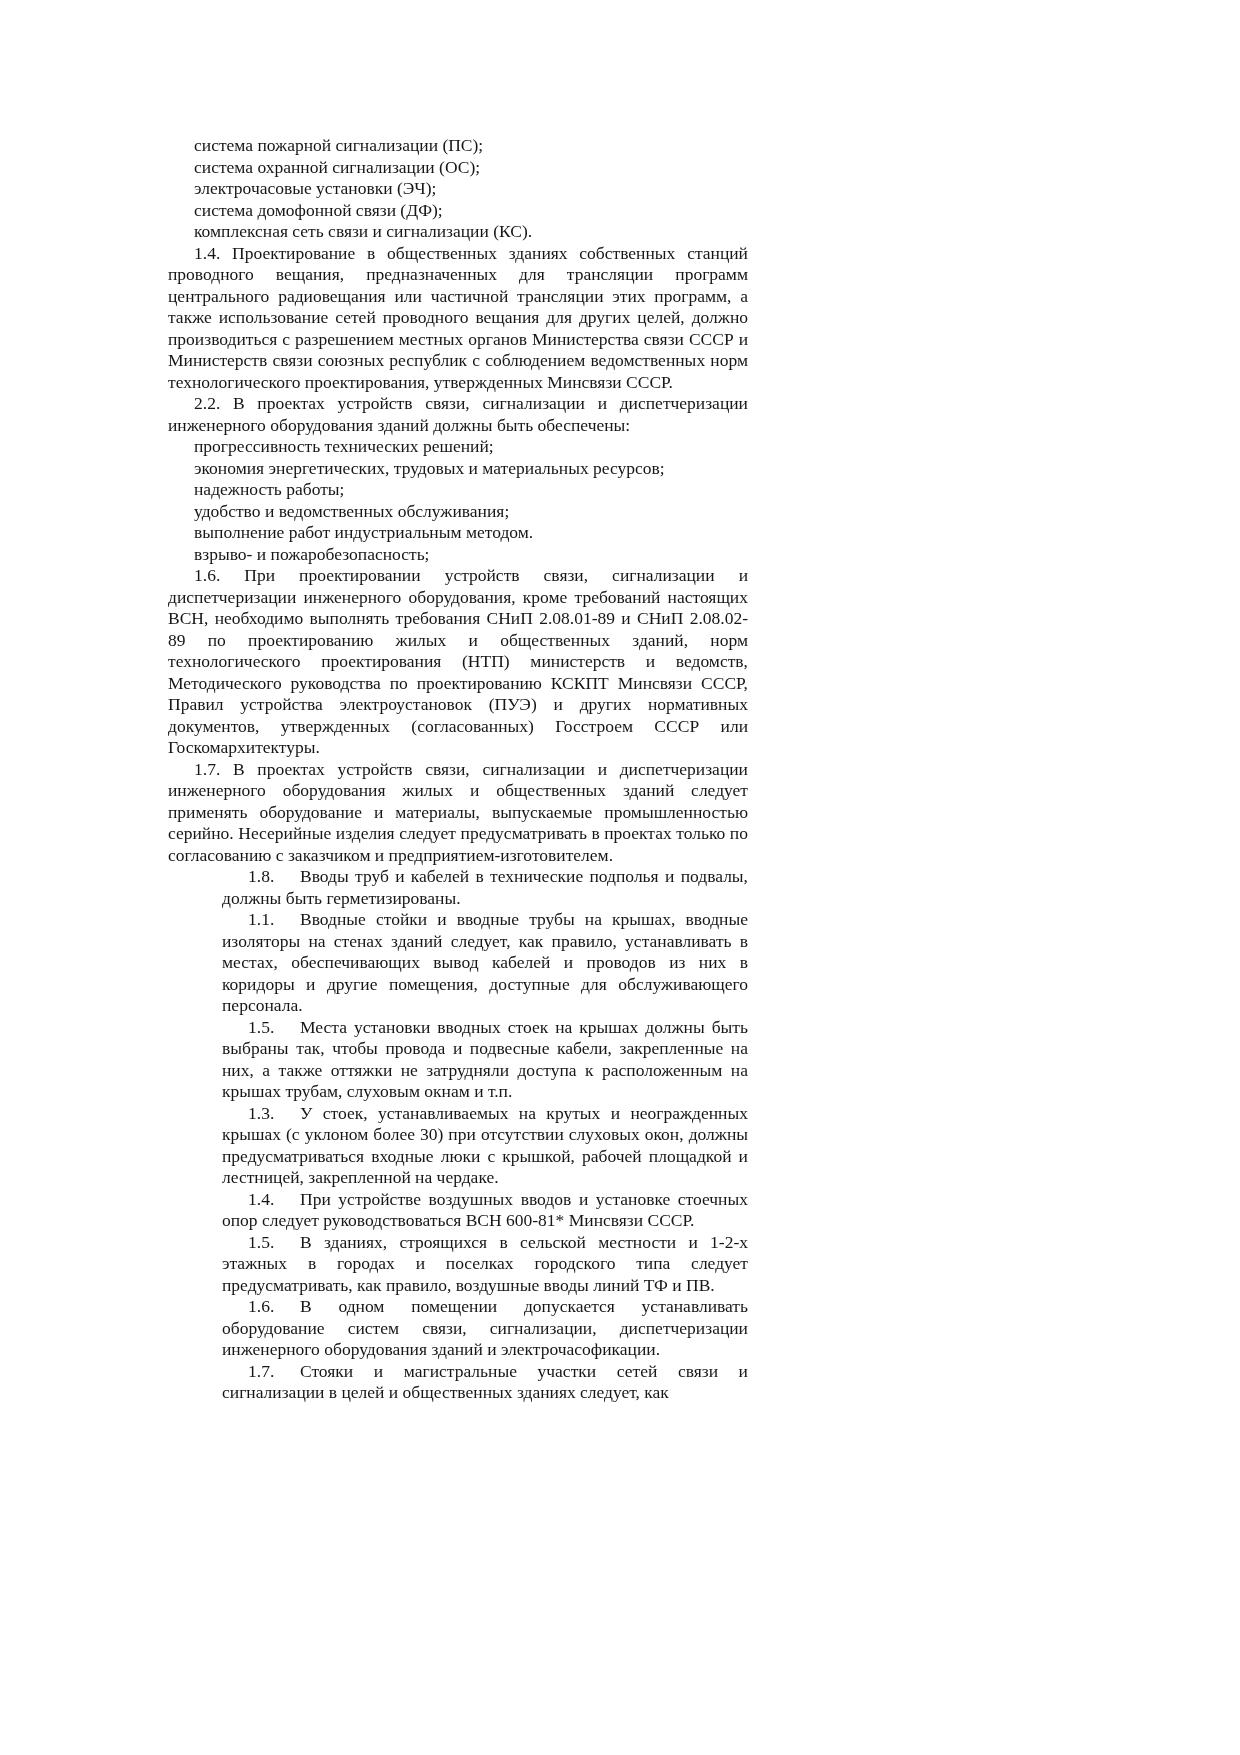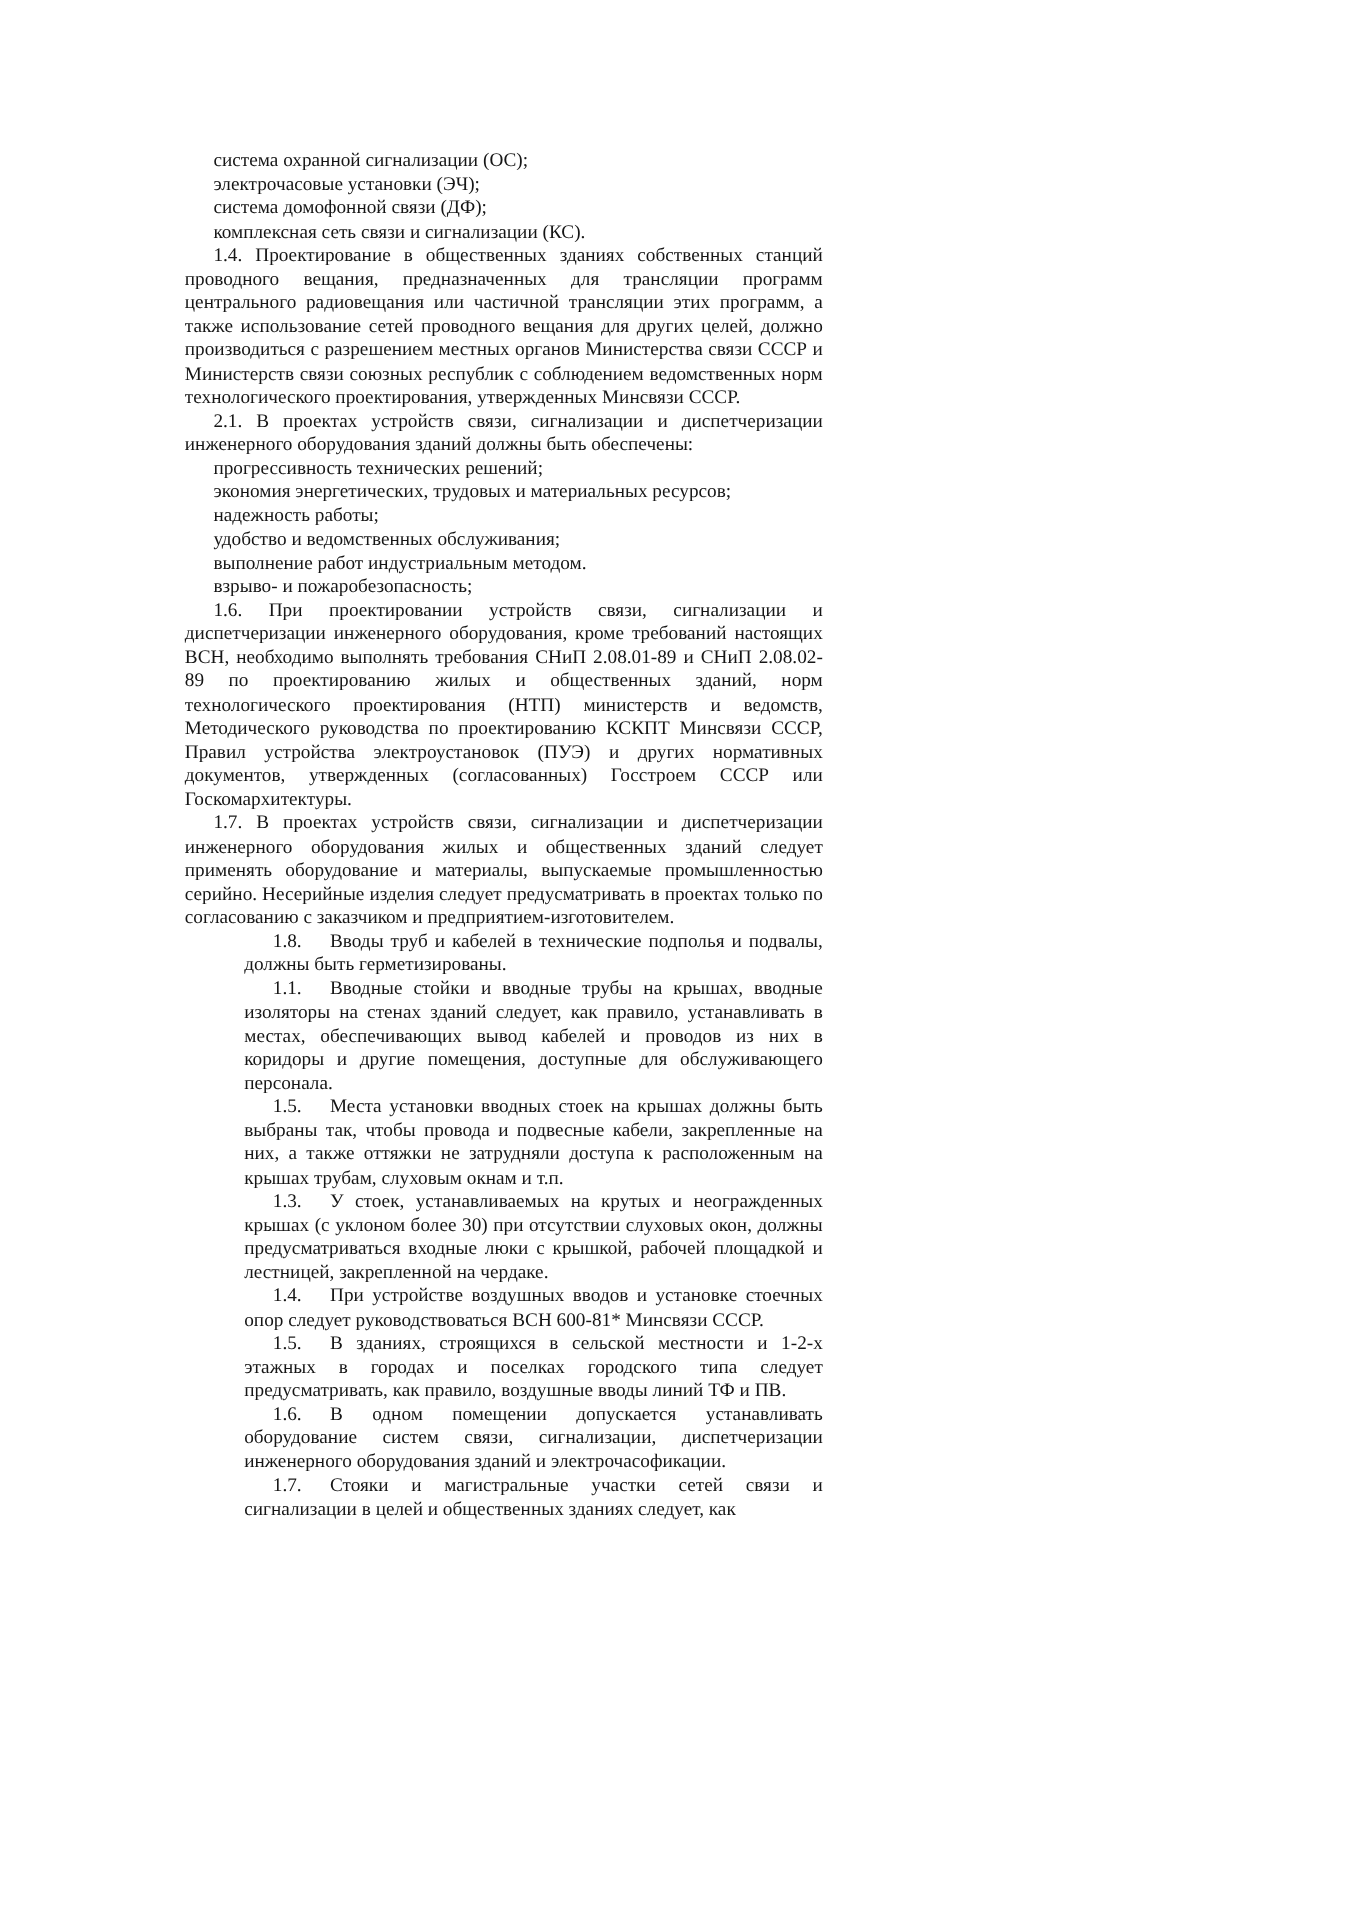--- a/index.html
+++ b/index.html
@@ -42,27 +42,28 @@
     text-indent: 0;
   }
 </style>
 </head>
 <body>
 
 <div class="page">
   <div class="text-column">
 
 
+    <p class="para indent">система пожарной сигнализации (ПС);</p>
     <p class="para indent">система охранной сигнализации (ОС);</p>
     <p class="para indent">электрочасовые установки (ЭЧ);</p>
     <p class="para indent">система домофонной связи (ДФ);</p>
     <p class="para indent">комплексная сеть связи и сигнализации (КС).</p>
 
     <p class="para indent">1.4. Проектирование в общественных зданиях собственных станций проводного вещания, предназначенных для трансляции программ центрального радиовещания или частичной трансляции этих программ, а также использование сетей проводного вещания для других целей, должно производиться с разрешением местных органов Министерства связи СССР и Министерств связи союзных республик с соблюдением ведомственных норм технологического проектирования, утвержденных Минсвязи СССР.</p>
-    <p class="para indent">2.1. В проектах устройств связи, сигнализации и диспетчеризации инженерного оборудования зданий должны быть обеспечены:</p>
+    <p class="para indent">2.2. В проектах устройств связи, сигнализации и диспетчеризации инженерного оборудования зданий должны быть обеспечены:</p>
 
     <p class="para indent">прогрессивность технических решений;</p>
     <p class="para indent">экономия энергетических, трудовых и материальных ресурсов;</p>
     <p class="para indent">надежность работы;</p>
     <p class="para indent">удобство и ведомственных обслуживания;</p>
     <p class="para indent">выполнение работ индустриальным методом.</p>
     <p class="para indent">взрыво- и пожаробезопасность;</p>
 
     <p class="para indent">1.6. При проектировании устройств связи, сигнализации и диспетчеризации инженерного оборудования, кроме требований настоящих ВСН, необходимо выполнять требования СНиП 2.08.01-89 и СНиП 2.08.02-89 по проектированию жилых и общественных зданий, норм технологического проектирования (НТП) министерств и ведомств, Методического руководства по проектированию КСКПТ Минсвязи СССР, Правил устройства электроустановок (ПУЭ) и других нормативных документов, утвержденных (согласованных) Госстроем СССР или Госкомархитектуры.</p>
     <p class="para indent">1.7. В проектах устройств связи, сигнализации и диспетчеризации инженерного оборудования жилых и общественных зданий следует применять оборудование и материалы, выпускаемые промышленностью серийно. Несерийные изделия следует предусматривать в проектах только по согласованию с заказчиком и предприятием-изготовителем.</p>

